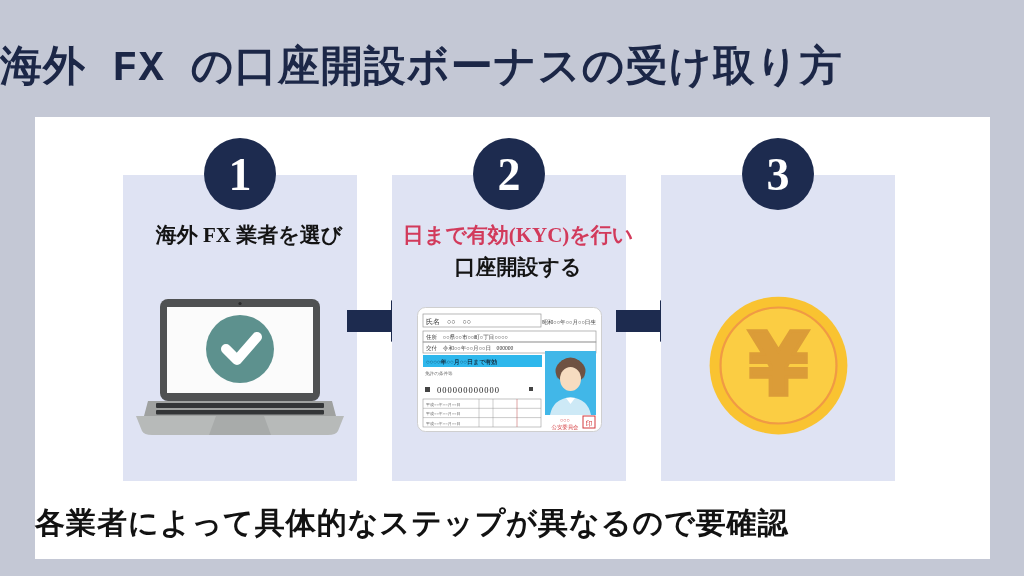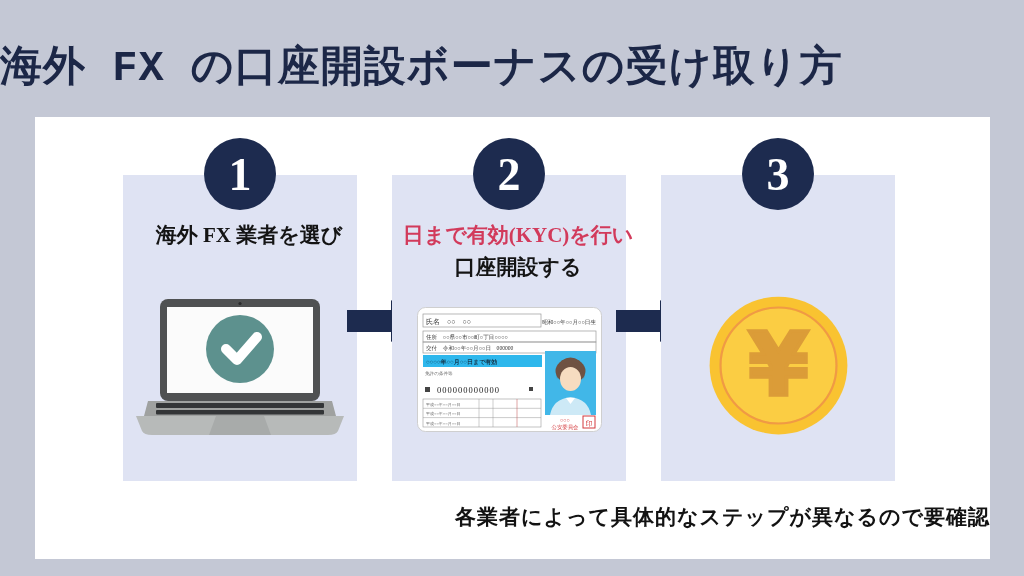--- a/index.html
+++ b/index.html
@@ -37,22 +37,22 @@
   .illus{position:absolute;}
   .illus.laptop{left:7px;top:122px;}
   .illus.idcard{left:25px;top:132px;}
   .illus.coin{left:45px;top:118px;}
   .arrow{
     position:absolute;top:183px;width:69px;height:42px;
   }
   .arrow.a1{left:312px;}
   .arrow.a2{left:581px;}
   .footnote{
-    position:absolute;left:0;top:386px;width:955px;text-align:right;
-    font-size:21px;font-weight:bold;color:#121212;letter-spacing:1px;
+    position:absolute;left:0;top:386px;width:955px;text-align:left;
+    font-size:30px;font-weight:bold;color:#121212;letter-spacing:1px;
   }
 </style>
 </head>
 <body>
 
 <div class="title">海外 FX の口座開設ボーナスの受け取り方</div>
 
 <div class="panel">
 
   <div class="step-card s1">

